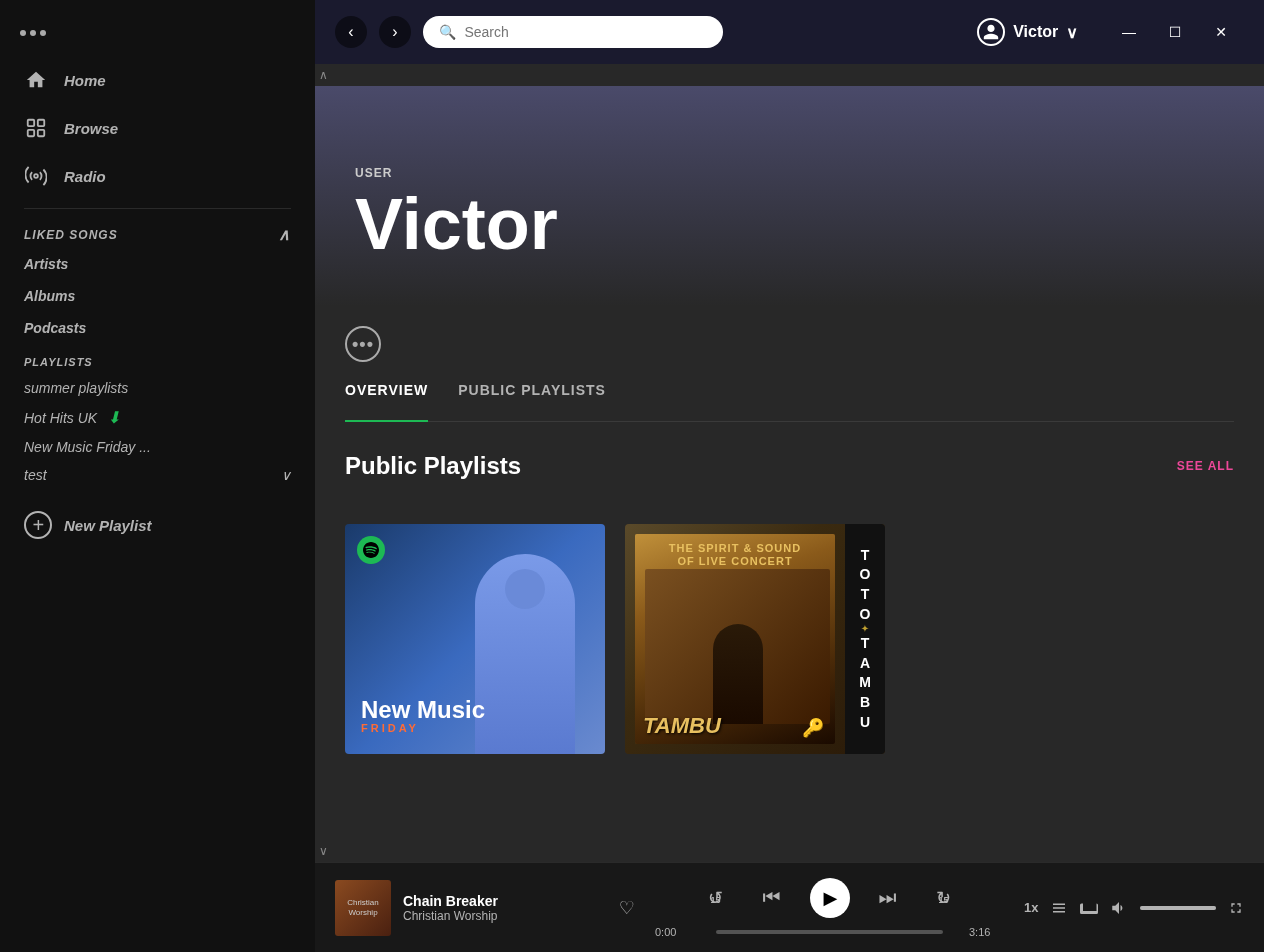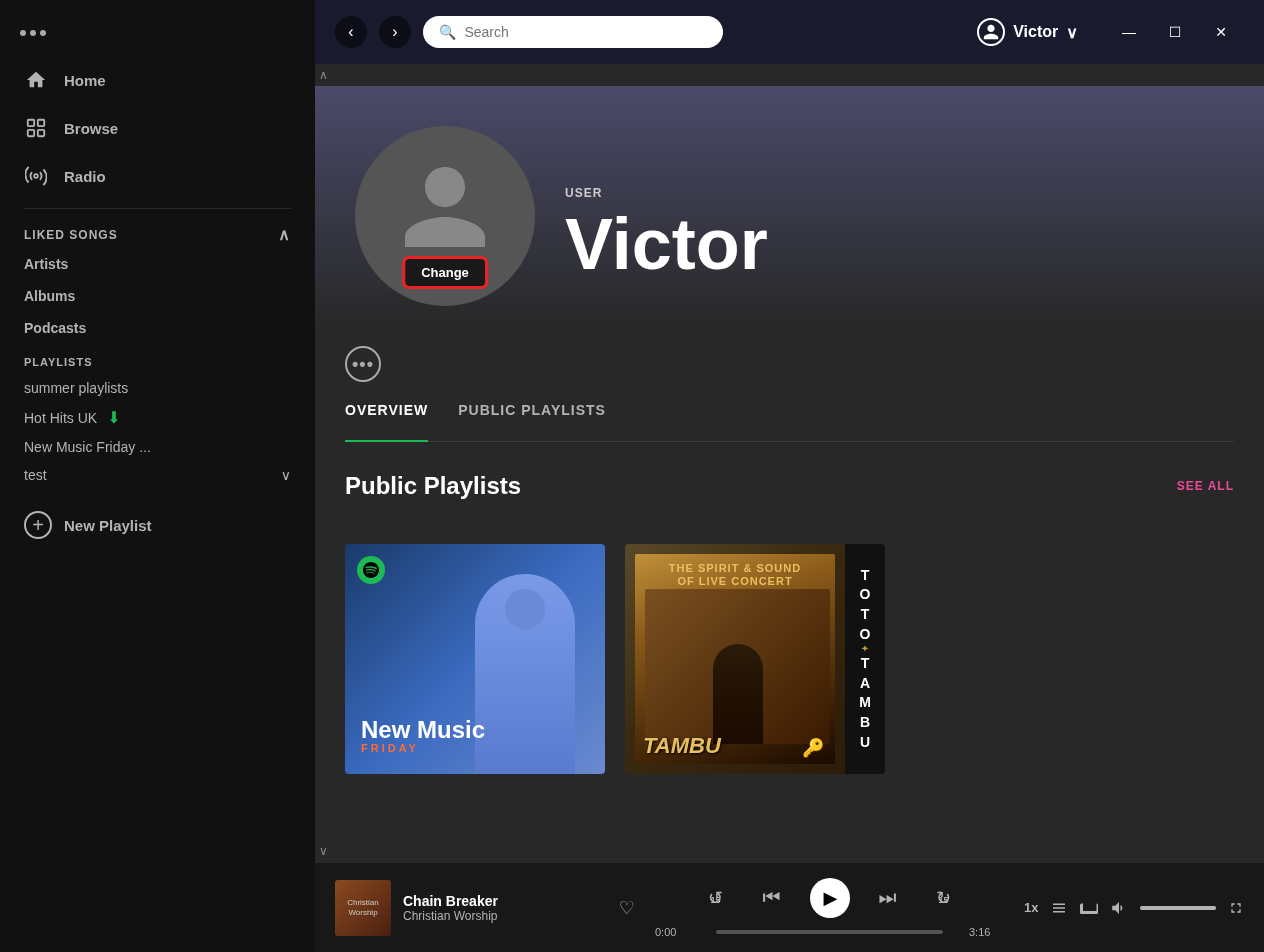--- a/index.html
+++ b/index.html
@@ -32,20 +32,21 @@
 
     
     .sidebar {
       width: 315px;
       min-width: 315px;
       background: #111111;
       display: flex;
       flex-direction: column;
       padding-top: 20px;
       overflow: hidden;
+      font-style: italic;
     }
 
     .sidebar-menu-btn {
       padding: 10px 20px 20px;
       display: flex;
       align-items: center;
     }
     .dots-icon {
       display: flex;
       gap: 4px;
@@ -763,30 +764,20 @@
           </button>
           <button class="win-btn close-btn">
             <span>✕</span>
           </button>
         </div>
       </div>
 
       <div class="scroll-up-arrow">∧</div>
 
       <div class="profile-area">
-        <div class="avatar-container">
-          <span class="avatar-icon">
-            <svg width="100" height="100" viewBox="0 0 24 24" fill="#888">
-              <path d="M12 12c2.7 0 4.8-2.1 4.8-4.8S14.7 2.4 12 2.4 7.2 4.5 7.2 7.2 9.3 12 12 12zm0 2.4c-3.2 0-9.6 1.6-9.6 4.8v2.4h19.2v-2.4c0-3.2-6.4-4.8-9.6-4.8z"></path>
-            </svg>
-          </span>
-          <button class="change-btn">
-            <span>Change</span>
-          </button>
-        </div>
         <div class="profile-info">
           <div class="user-label">USER</div>
           <div class="username">Victor</div>
         </div>
       </div>
 
       <div class="content-area">
         <button class="more-btn">
           <span>•••</span>
         </button>

